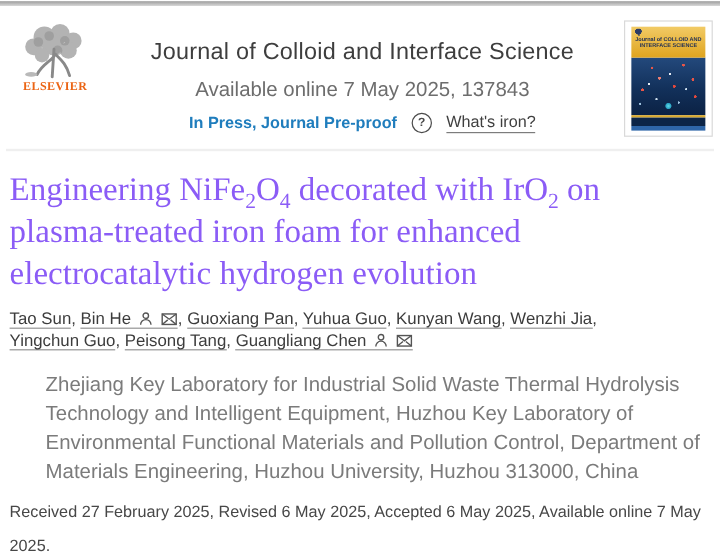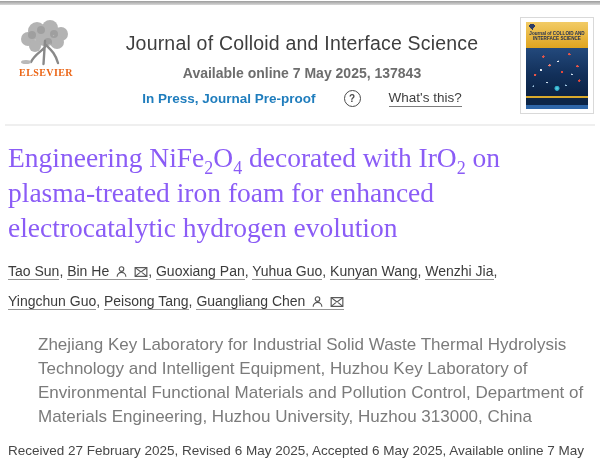--- a/index.html
+++ b/index.html
@@ -5,23 +5,23 @@
   html,body{margin:0;padding:0;width:600px;height:462px;background:#fff;overflow:hidden;
     font-family:"Liberation Sans",sans-serif;-webkit-font-smoothing:antialiased;}
   .top-edge{height:4px;background:linear-gradient(#9c9c9c,#d8d8d8);margin-top:1px;}
   
   .header{display:flex;align-items:flex-start;padding:12px 6px 0 8px;}
   .logo-box{width:76px;text-align:center;margin-top:3px;cursor:pointer;}
   .logo-word{font-family:"Liberation Serif",serif;font-weight:700;font-size:10px;
     letter-spacing:.4px;color:#eb6414;margin-top:1px;}
   .header-center{flex:1;text-align:center;padding-top:15px;}
   .journal-name{font-size:19.5px;color:#3e3e3e;letter-spacing:.2px;cursor:pointer;}
-  .avail{margin-top:10px;font-size:14px;font-weight:700;color:#6d6d6d;}
+  .avail{margin-top:10px;font-size:17px;font-weight:400;color:#6d6d6d;}
   .press-row{margin-top:9px;font-size:13.5px;display:flex;justify-content:center;
-    align-items:center;gap:28px;}
+    align-items:center;gap:12px;}
   .in-press{color:#1f7dbd;font-weight:700;cursor:pointer;}
   .q-icon{width:15px;height:15px;border:1.5px solid #4a4a4a;border-radius:50%;
     display:inline-flex;align-items:center;justify-content:center;font-size:10px;
     font-weight:700;color:#4a4a4a;cursor:pointer;flex:0 0 auto;}
   .whats{color:#3f3f3f;border-bottom:1px solid #7c7c7c;padding-bottom:1px;cursor:pointer;}
   
   .cover-card{width:74px;height:97px;border:1px solid #d9d9d9;background:#fff;
     box-sizing:border-box;padding:4px 5px;cursor:pointer;}
   .cover{width:100%;height:100%;display:flex;flex-direction:column;overflow:hidden;}
   .cover-top{height:26px;background:linear-gradient(180deg,#f2cb66,#dfa41f);
@@ -50,21 +50,21 @@
   .cover-goldline{height:2px;background:#d8a92c;}
   .cover-foot{height:7px;background:#0c2547;}
   .cover-strip{height:4px;background:#2e66a8;}
   
   .divider{border:0;border-top:2px solid #efefef;margin:10px 5px 0 5px;}
   
   .main{padding:0 8px;}
   .article-title{font-family:Liberation Serif, serif;font-weight:400;
     font-size:27.5px;line-height:35px;color:#8b5cf6;margin:14px 0 0 0;max-width:588px;}
   .article-title sub{font-size:18px;line-height:0;}
-  .authors{margin-top:12px;font-size:14px;color:#3c3c3c;line-height:28px;max-width:588px;}
+  .authors{margin-top:12px;font-size:14px;color:#3c3c3c;line-height:16px;max-width:588px;}
   .author{border-bottom:1px solid #949494;white-space:nowrap;cursor:pointer;}
   .author .a-icon{display:inline-block;margin-left:6px;vertical-align:-2px;}
   .affiliation{margin:16px 0 0 30px;font-size:17px;color:#7b7b7b;line-height:24px;
     max-width:548px;}
   .dates{margin-top:8px;font-size:13.5px;color:#474747;line-height:28px;max-width:588px;}
 </style>
 </head>
 <body>
 
 <div class="top-edge"></div>
@@ -94,21 +94,21 @@
     </span>
     <div class="logo-word">ELSEVIER</div>
   </div>
 
   <div class="header-center">
     <div class="journal-name">Journal of Colloid and Interface Science</div>
     <div class="avail">Available online 7 May 2025, 137843</div>
     <div class="press-row">
       <span class="in-press">In Press, Journal Pre-proof</span>
       <span class="q-icon">?</span>
-      <span class="whats">What's this?</span>
+      <span class="whats">What's iron?</span>
     </div>
   </div>
 
   <div class="cover-card">
     <div class="cover">
       <div class="cover-top">
         <span class="cover-tree"></span>
         <span class="cover-title">Journal of COLLOID AND INTERFACE SCIENCE</span>
       </div>
       <div class="cover-body"></div>

